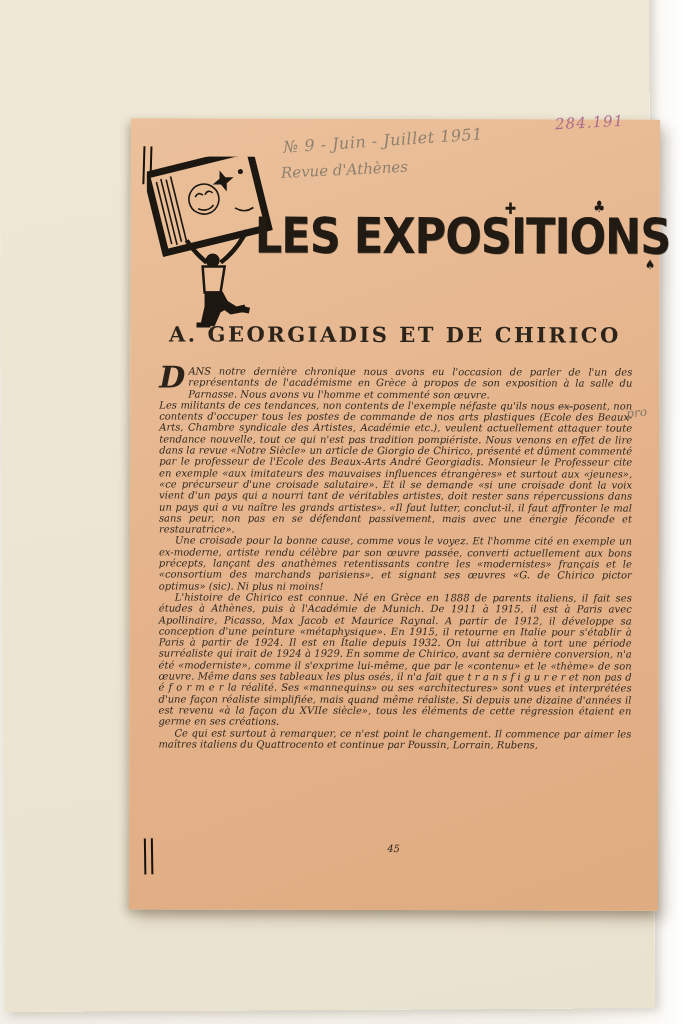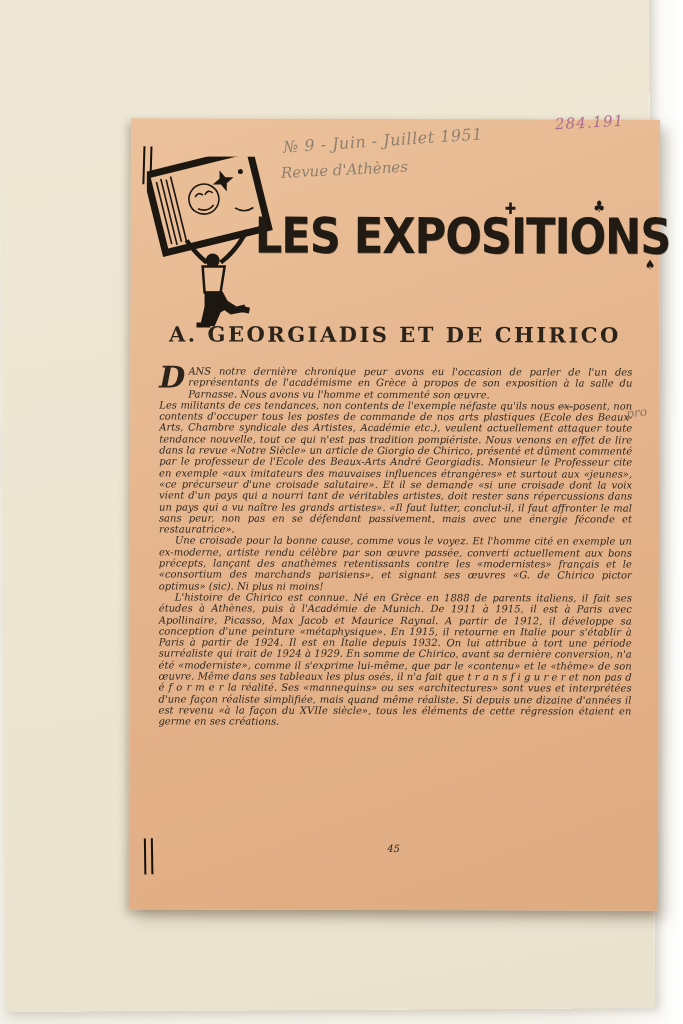--- a/index.html
+++ b/index.html
@@ -118,22 +118,23 @@
         <span>LES EXPOSITIONS</span>
         <span class="orn orn1">✚</span>
         <span class="orn orn2">♣</span>
         <span class="orn orn3">♠</span>
       </div>
     </div>
 
     <h1 class="article-heading">A. GEORGIADIS ET DE CHIRICO</h1>
 
     <div class="body-text">
-      <p><span class="dropcap">D</span><span>ANS notre dernière chronique peur avons eu l'occasion de parler de l'un des représentants de l'académisme en Grèce à propos de son exposition à la salle du Parnasse. Nous avons vu l'homme et commenté son œuvre.</span></p>
+      <p><span class="dropcap">D</span><span>ANS notre dernière chronique nous avons eu l'occasion de parler de l'un des représentants de l'académisme en Grèce à propos de son exposition à la salle du Parnasse. Nous avons vu l'homme et commenté son œuvre.</span></p>
       <p><span>Les militants de ces tendances, non contents de l'exemple néfaste qu'ils nous </span><span class="struck">ex-</span><span>posent, non contents d'occuper tous les postes de commande de nos arts plastiques (Ecole des Beaux-Arts, Chambre syndicale des Artistes, Académie etc.), veulent actuellement attaquer toute tendance nouvelle, tout ce qui n'est pas tradition pompiériste. Nous venons en effet de lire dans la revue «Notre Siècle» un article de Giorgio de Chirico, présenté et dûment commenté par le professeur de l'Ecole des Beaux-Arts André Georgiadis. Monsieur le Professeur cite en exemple «aux imitateurs des mauvaises influences étrangères» et surtout aux «jeunes», «ce précurseur d'une croisade salutaire». Et il se demande «si une croisade dont la voix vient d'un pays qui a nourri tant de véritables artistes, doit rester sans répercussions dans un pays qui a vu naître les grands artistes». «Il faut lutter, conclut-il, il faut affronter le mal sans peur, non pas en se défendant passivement, mais avec une énergie féconde et restauratrice».</span></p>
       <p class="indent">Une croisade pour la bonne cause, comme vous le voyez. Et l'homme cité en exemple un ex-moderne, artiste rendu célèbre par son œuvre passée, converti actuellement aux bons précepts, lançant des anathèmes retentissants contre les «modernistes» français et le «consortium des marchands parisiens», et signant ses œuvres «G. de Chirico pictor optimus» (sic). Ni plus ni moins!</p>
       <p class="indent">L'histoire de Chirico est connue. Né en Grèce en 1888 de parents italiens, il fait ses études à Athènes, puis à l'Académie de Munich. De 1911 à 1915, il est à Paris avec Apollinaire, Picasso, Max Jacob et Maurice Raynal. A partir de 1912, il développe sa conception d'une peinture «métaphysique». En 1915, il retourne en Italie pour s'établir à Paris à partir de 1924. Il est en Italie depuis 1932. On lui attribue à tort une période surréaliste qui irait de 1924 à 1929. En somme de Chirico, avant sa dernière conversion, n'a été «moderniste», comme il s'exprime lui-même, que par le «contenu» et le «thème» de son œuvre. Même dans ses tableaux les plus osés, il n'a fait que t r a n s f i g u r e r et non pas d é f o r m e r la réalité. Ses «mannequins» ou ses «architectures» sont vues et interprétées d'une façon réaliste simplifiée, mais quand même réaliste. Si depuis une dizaine d'années il est revenu «à la façon du XVIIe siècle», tous les éléments de cette régression étaient en germe en ses créations.</p>
+      <p class="indent">Ce qui est surtout à remarquer, ce n'est point le changement. Il commence par aimer les maîtres italiens du Quattrocento et continue par Poussin, Lorrain, Rubens,</p>
     </div>
 
     <div class="page-number">45</div>
 
   </div>
 </div>
 
 </body></html>

